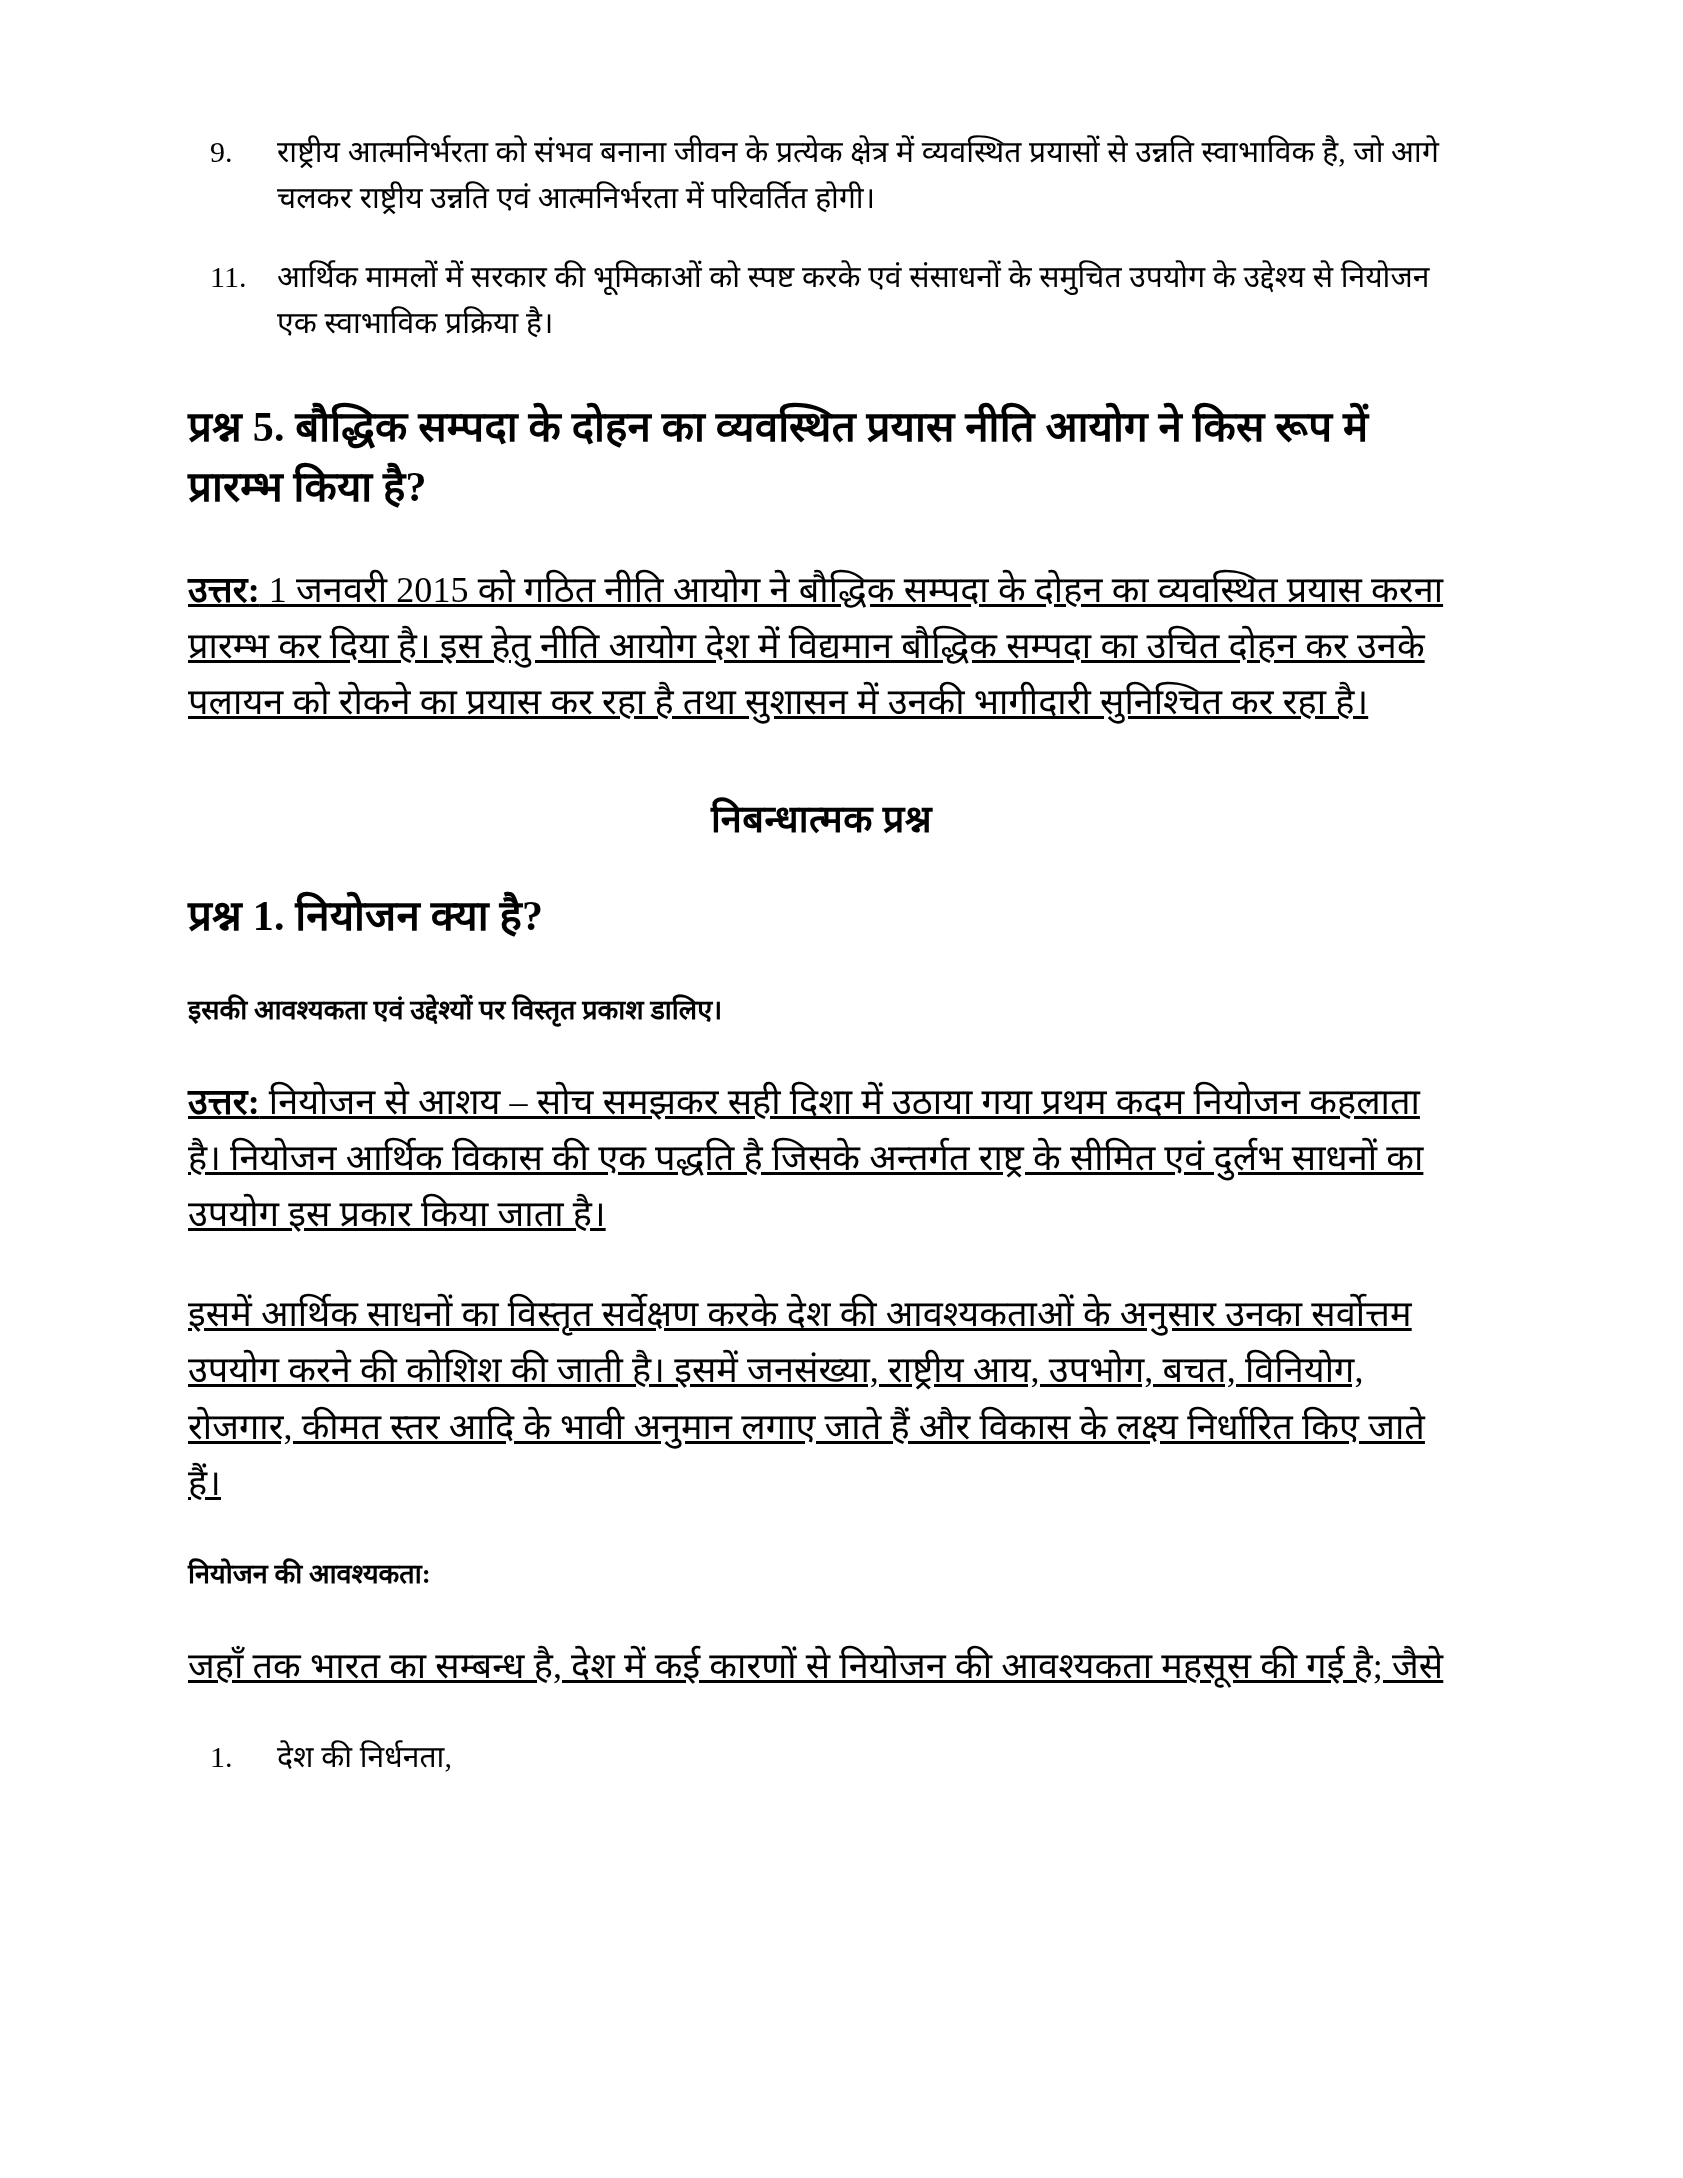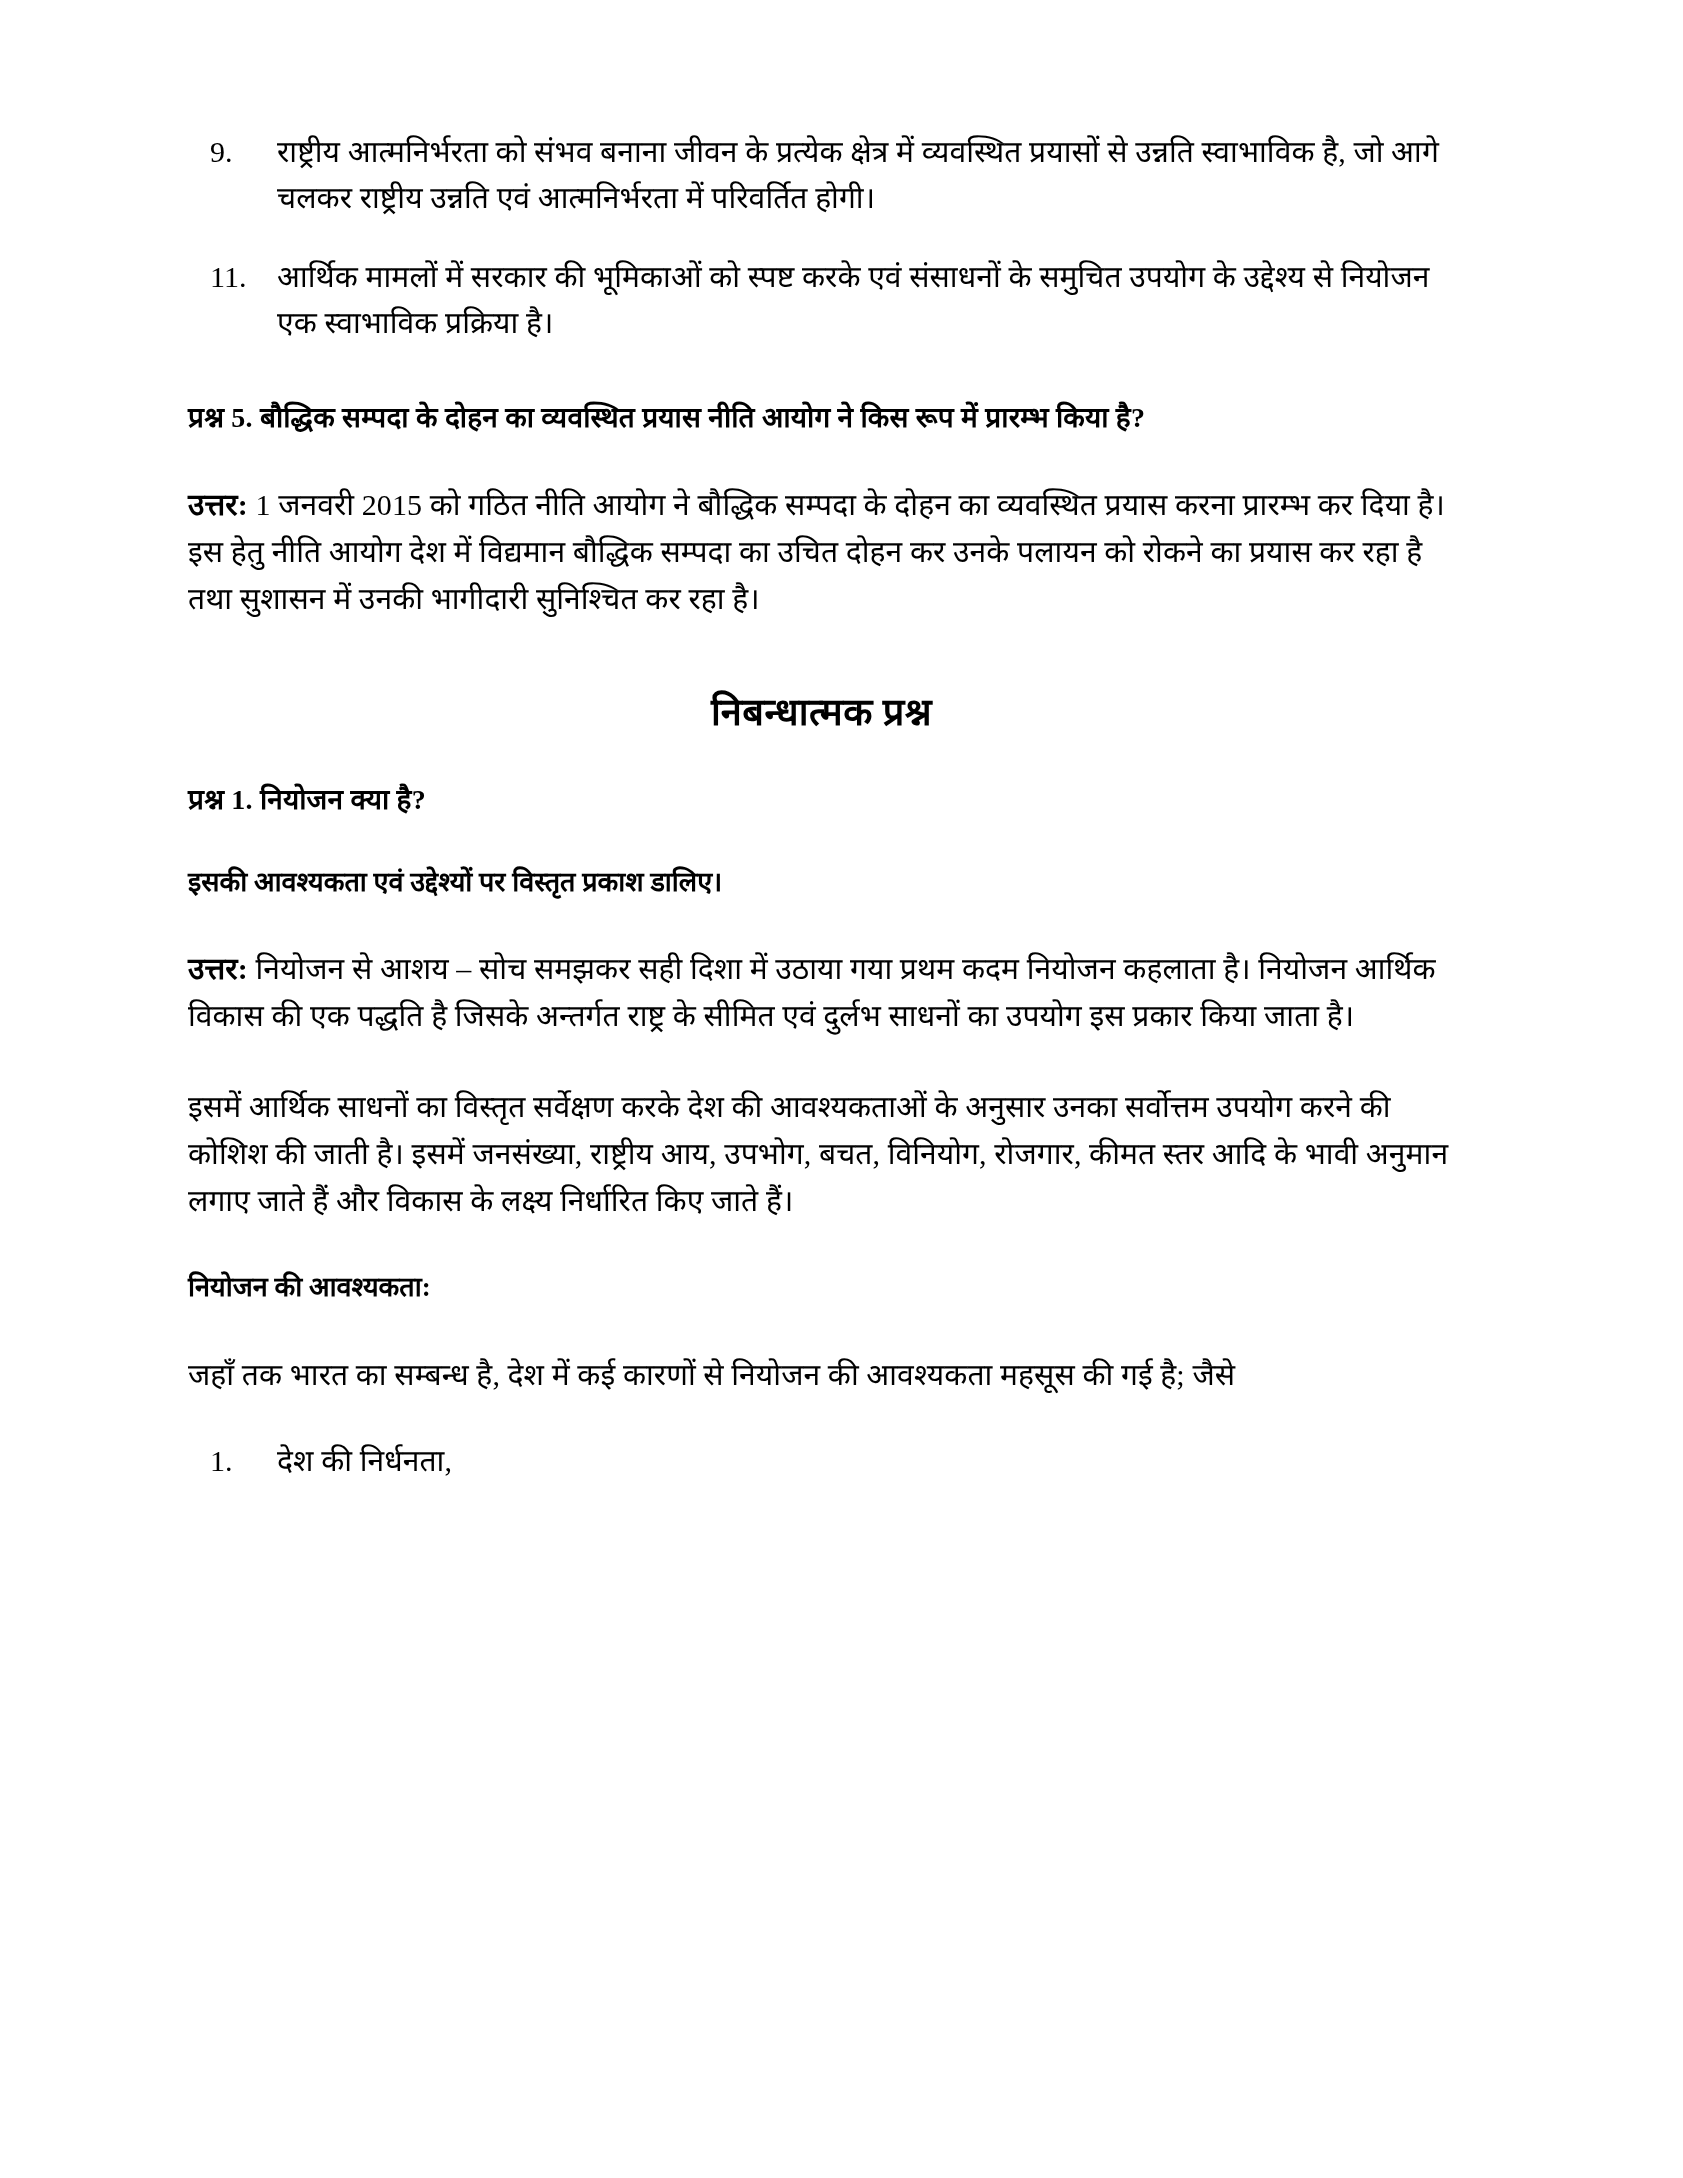--- a/index.html
+++ b/index.html
@@ -48,21 +48,21 @@
     position: absolute;
     left: 0;
     top: 0;
     width: 61px;
     text-align: left;
     font-size: 30px;
   }
 
   
   .q-heading {
-    font-size: 28px;
+    font-size: 42px;
     font-weight: bold;
     line-height: 1.42;
     margin: 53px 0 0 0;
     letter-spacing: 0.2px;
   }
   .q-heading.tight {
     margin-top: 44px;
   }
   .sub-heading {
     font-size: 27px;
@@ -75,25 +75,26 @@
   .section-title {
     text-align: center;
     font-size: 38px;
     font-weight: bold;
     margin: 61px 0 0 0;
     letter-spacing: 0.4px;
   }
 
   
   p.body {
-    font-size: 30px;
+    font-size: 36px;
     line-height: 1.56;
     margin: 44px 0 0 0;
     letter-spacing: 0.1px;
     text-align: left;
+    text-decoration: underline;
   }
   p.body .lead {
     font-weight: bold;
   }
 </style>
 </head>
 <body>
 
 <div class="page">
   <div class="content">

